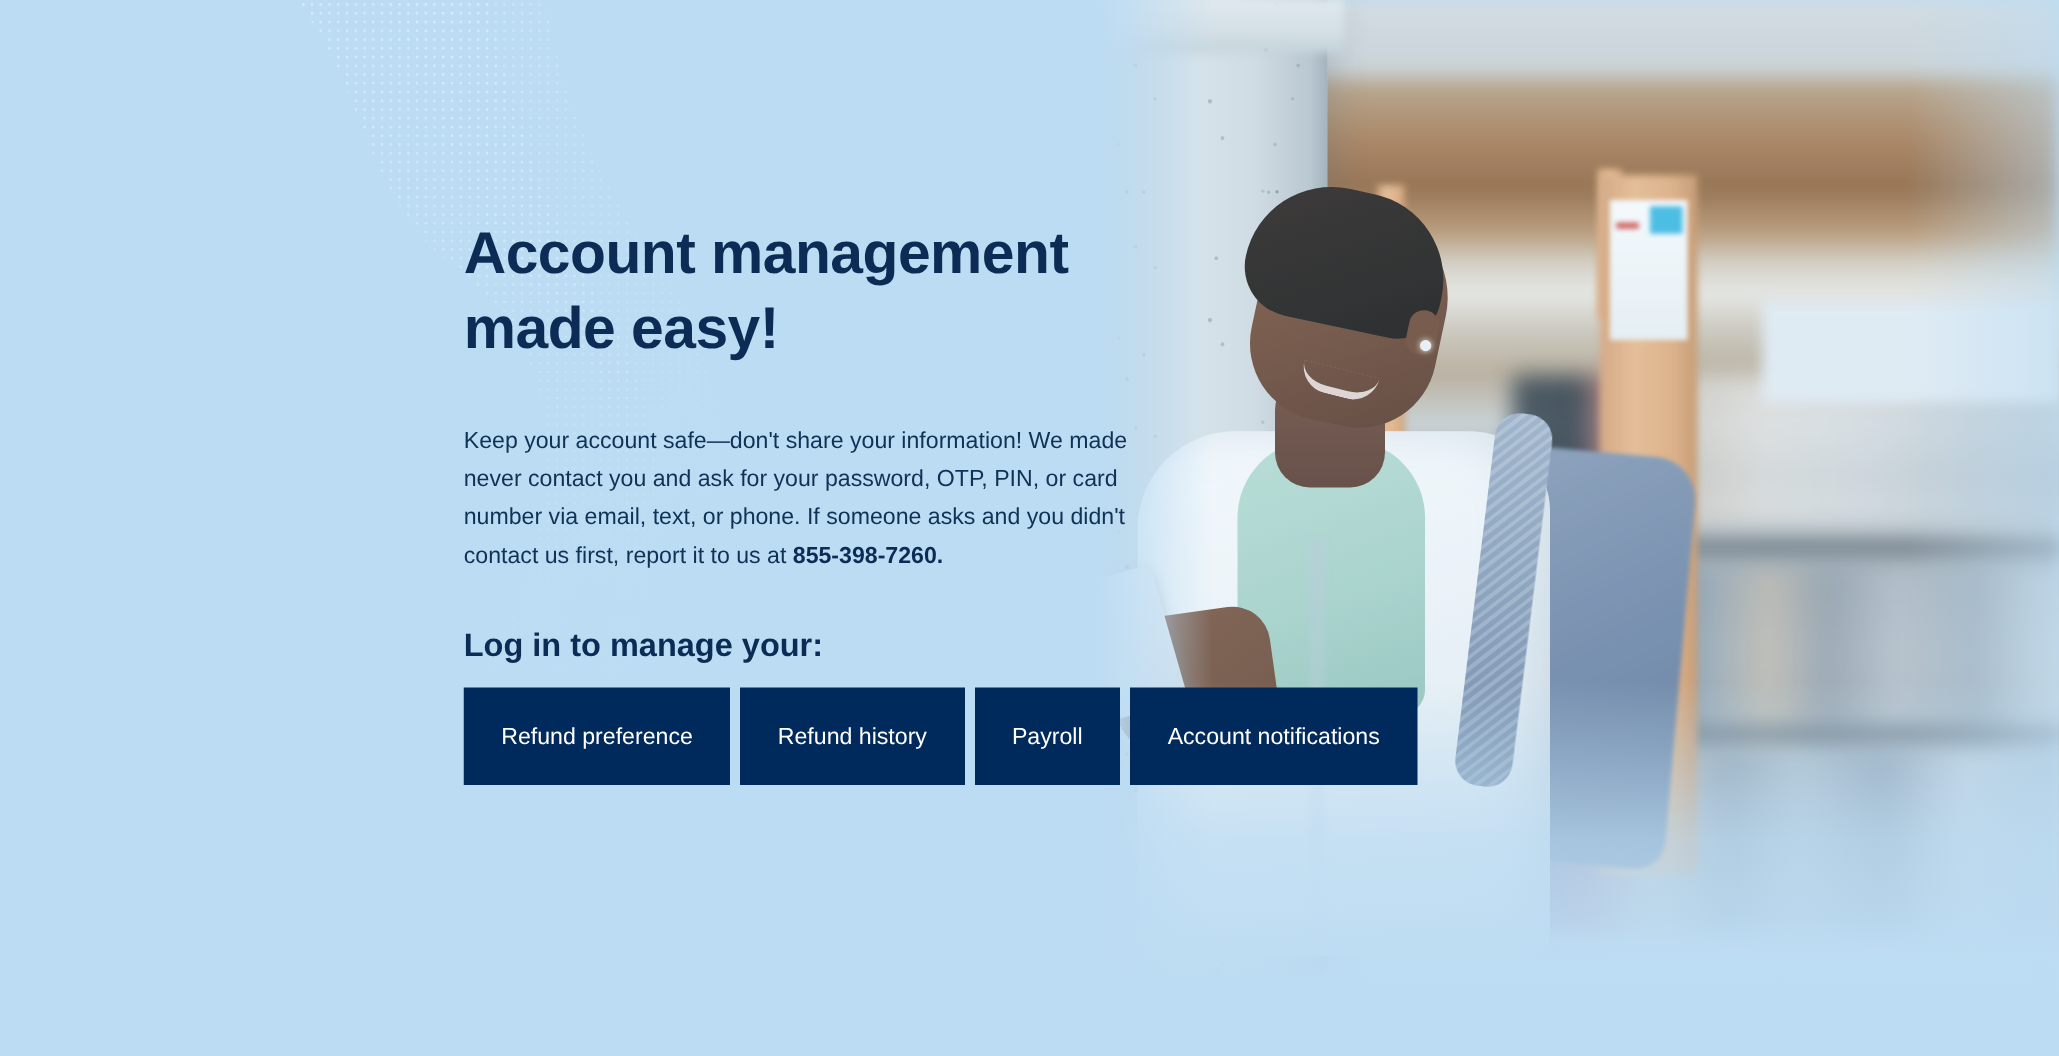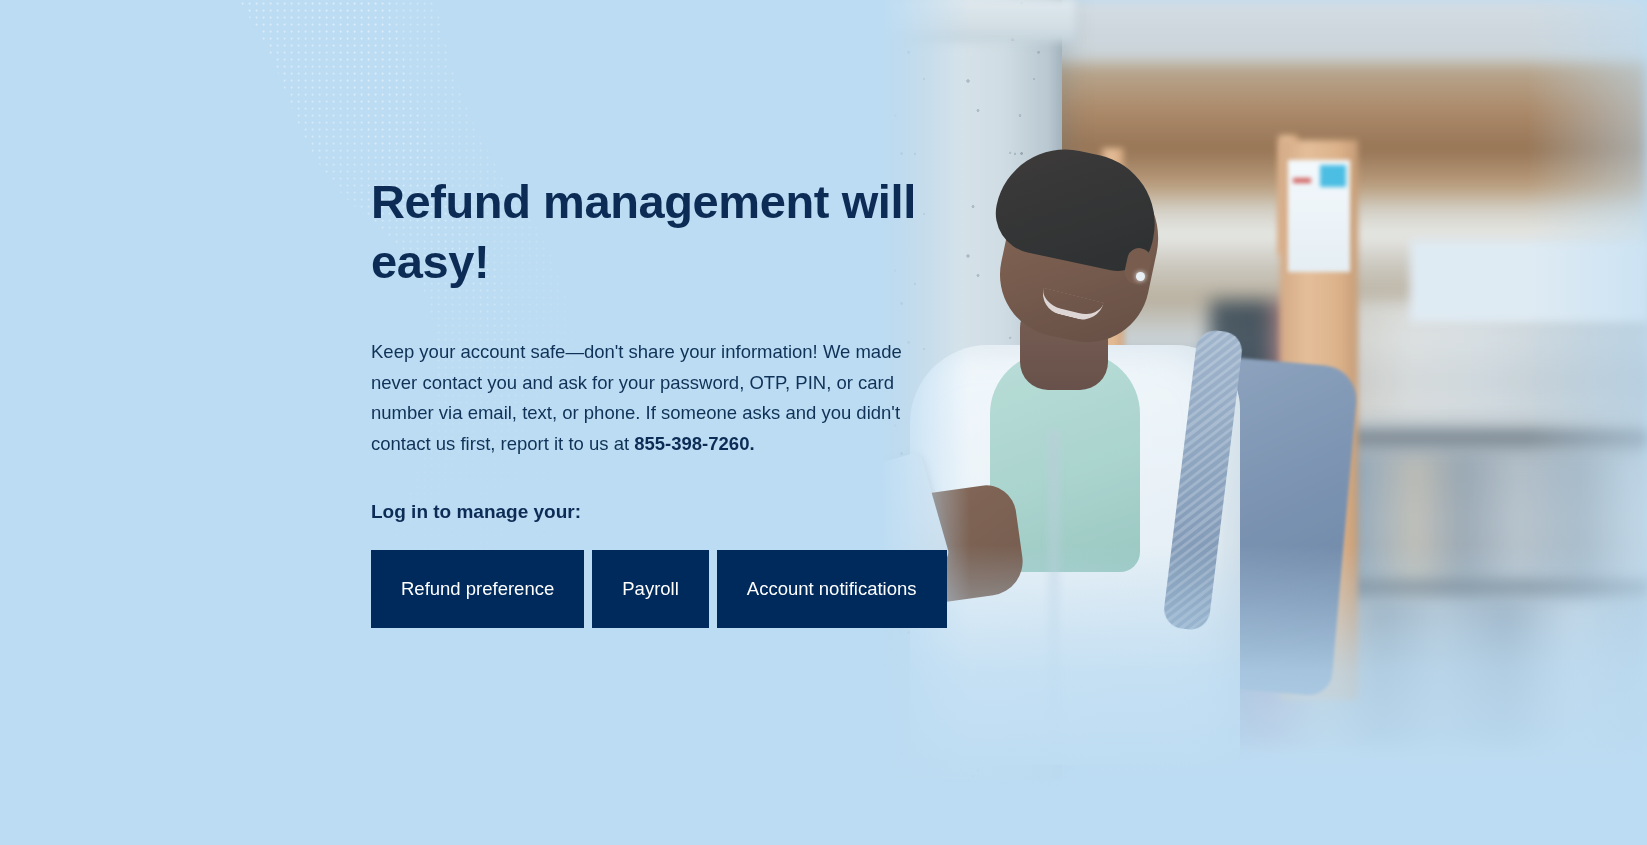--- a/index.html
+++ b/index.html
@@ -325,21 +325,21 @@
     width: 556px;
     font-size: 18.5px;
     line-height: 30.5px;
     color: #103257;
   }
   .body-copy .tel { font-weight: 700; color: #0d2c55; margin-top: 14px; }
 
   .login-label {
     position: absolute;
     top: 501px; left: 0;
-    font-size: 19px;
+    font-size: 26px;
     font-weight: 700;
     color: #0d2c55;
   }
 
   .btn-row {
     position: absolute;
     top: 550px; left: 0;
     display: flex;
     gap: 8px;
     white-space: nowrap;
@@ -428,26 +428,27 @@
                  L330,640 C380,520 400,400 340,300 C280,205 250,110 235,0 Z" fill="url(#wfade)"></path>
         <path d="M120,0 C215,90 195,190 275,270 C360,352 360,460 320,600
                  L400,600 C440,460 440,340 375,250 C310,160 290,80 280,0 Z" fill="url(#wfade)" opacity="0.7"></path>
       </mask>
     </defs>
     <rect width="520" height="640" fill="url(#dots)" mask="url(#wmask)"></rect>
   </svg>
 
   <div class="content">
 
-    <h1 class="headline">Refund management will easy!</h1>
+    <h1 class="headline">Account management made easy!</h1>
 
     <p class="body-copy"><span>Keep your account safe—don't share your information! We made never contact you and ask for your password, OTP, PIN, or card number via email, text, or phone. If someone asks and you didn't contact us first, report it to us at </span><span class="tel">855-398-7260.</span></p>
 
     <div class="login-label">Log in to manage your:</div>
 
     <div class="btn-row">
       <button class="btn">Refund preference</button>
+      <button class="btn">Refund history</button>
       <button class="btn">Payroll</button>
       <button class="btn">Account notifications</button>
     </div>
 
   </div>
 </div>
 
 </body></html>

